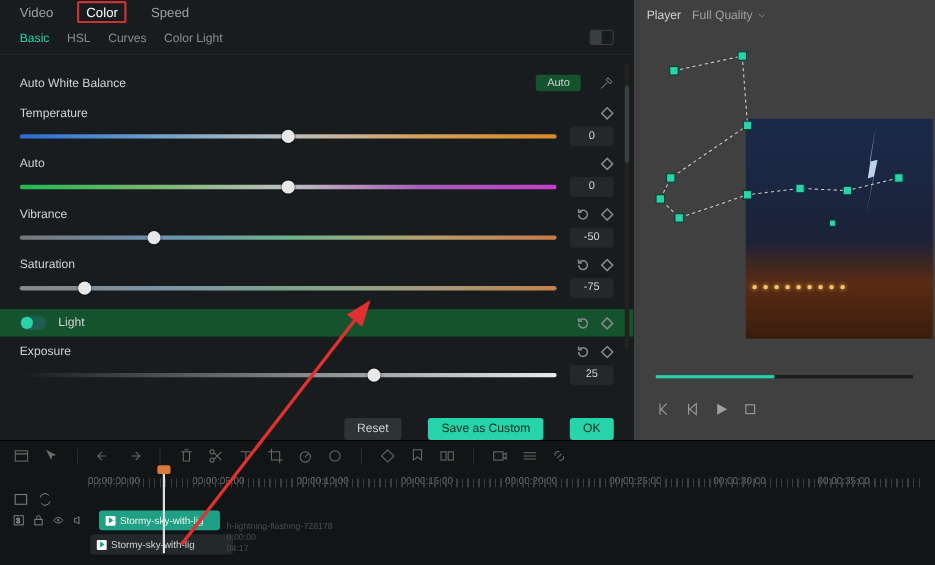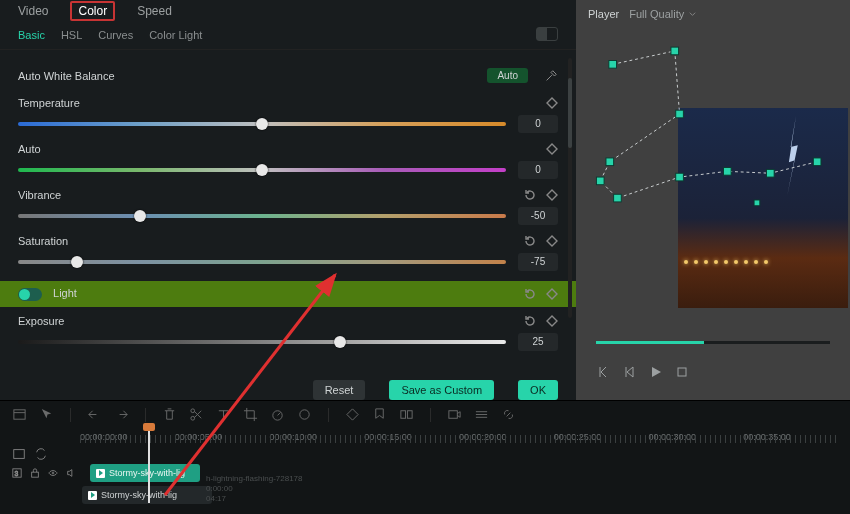--- a/index.html
+++ b/index.html
@@ -27,21 +27,21 @@
   .wand { width:14px; height:14px; color:#999; margin-left:6px;}
   .slider-row { display:flex; align-items:center; gap:12px; margin:6px 0 10px; }
   .track { position: relative; height: 4px; flex: 1; border-radius: 2px; }
   .handle { position:absolute; top:50%; transform:translate(-50%,-50%); width:12px; height:12px; background:#e8e8e8; border-radius:50%; box-shadow:0 0 2px #000;}
   .track.temp { background: linear-gradient(90deg,#2a6bd6,#6ea0c8,#bfbfbf,#d6a05a,#d68a2a); }
   .track.tint { background: linear-gradient(90deg,#1fb84f,#7ab86d,#bfbfbf,#a85cb8,#c33fc8); }
   .track.vib { background: linear-gradient(90deg,#777,#6b8fb3,#6cb38f,#b3a06c,#c97a4a); }
   .track.sat { background: linear-gradient(90deg,#888,#7d92a3,#7da38f,#a39a7d,#c2824a); }
   .track.exp { background: linear-gradient(90deg,#1a1a1a,#eaeaea); }
   .val { width:40px; height:18px; background:#24282a; border-radius:3px; text-align:center; font-size:10px; line-height:18px; color:#cfd3d4;}
-  .light-bar { display:flex; align-items:center; justify-content:space-between; background:#4d7c0f; margin:8px -18px 0; padding:6px 18px; }
+  .light-bar { display:flex; align-items:center; justify-content:space-between; background:#14532d; margin:8px -18px 0; padding:6px 18px; }
   .toggle { width:24px; height:13px; background:#1d5e4e; border-radius:7px; position:relative; margin-right:8px; display:inline-block; vertical-align:middle;}
   .toggle::after { content:""; position:absolute; left:1px; top:1px; width:11px; height:11px; background:#27d4aa; border-radius:50%;}
   .btn-row { display:flex; gap:24px; justify-content:flex-end; padding:10px 18px; }
   .btn { font-size:11px; padding:4px 12px; border-radius:3px; border:none; cursor:pointer;}
   .btn.reset { background:#2e3335; color:#cfd3d4;}
   .btn.save { background:#27d4aa; color:#0a2b22;}
   .btn.ok { background:#27d4aa; color:#0a2b22;}
   
   .right-panel { flex:1; background:#404040; padding:0 8px;}
   .player-head { display:flex; align-items:center; gap:10px; padding:8px 4px; font-size:11px; color:#cfd3d4;}

